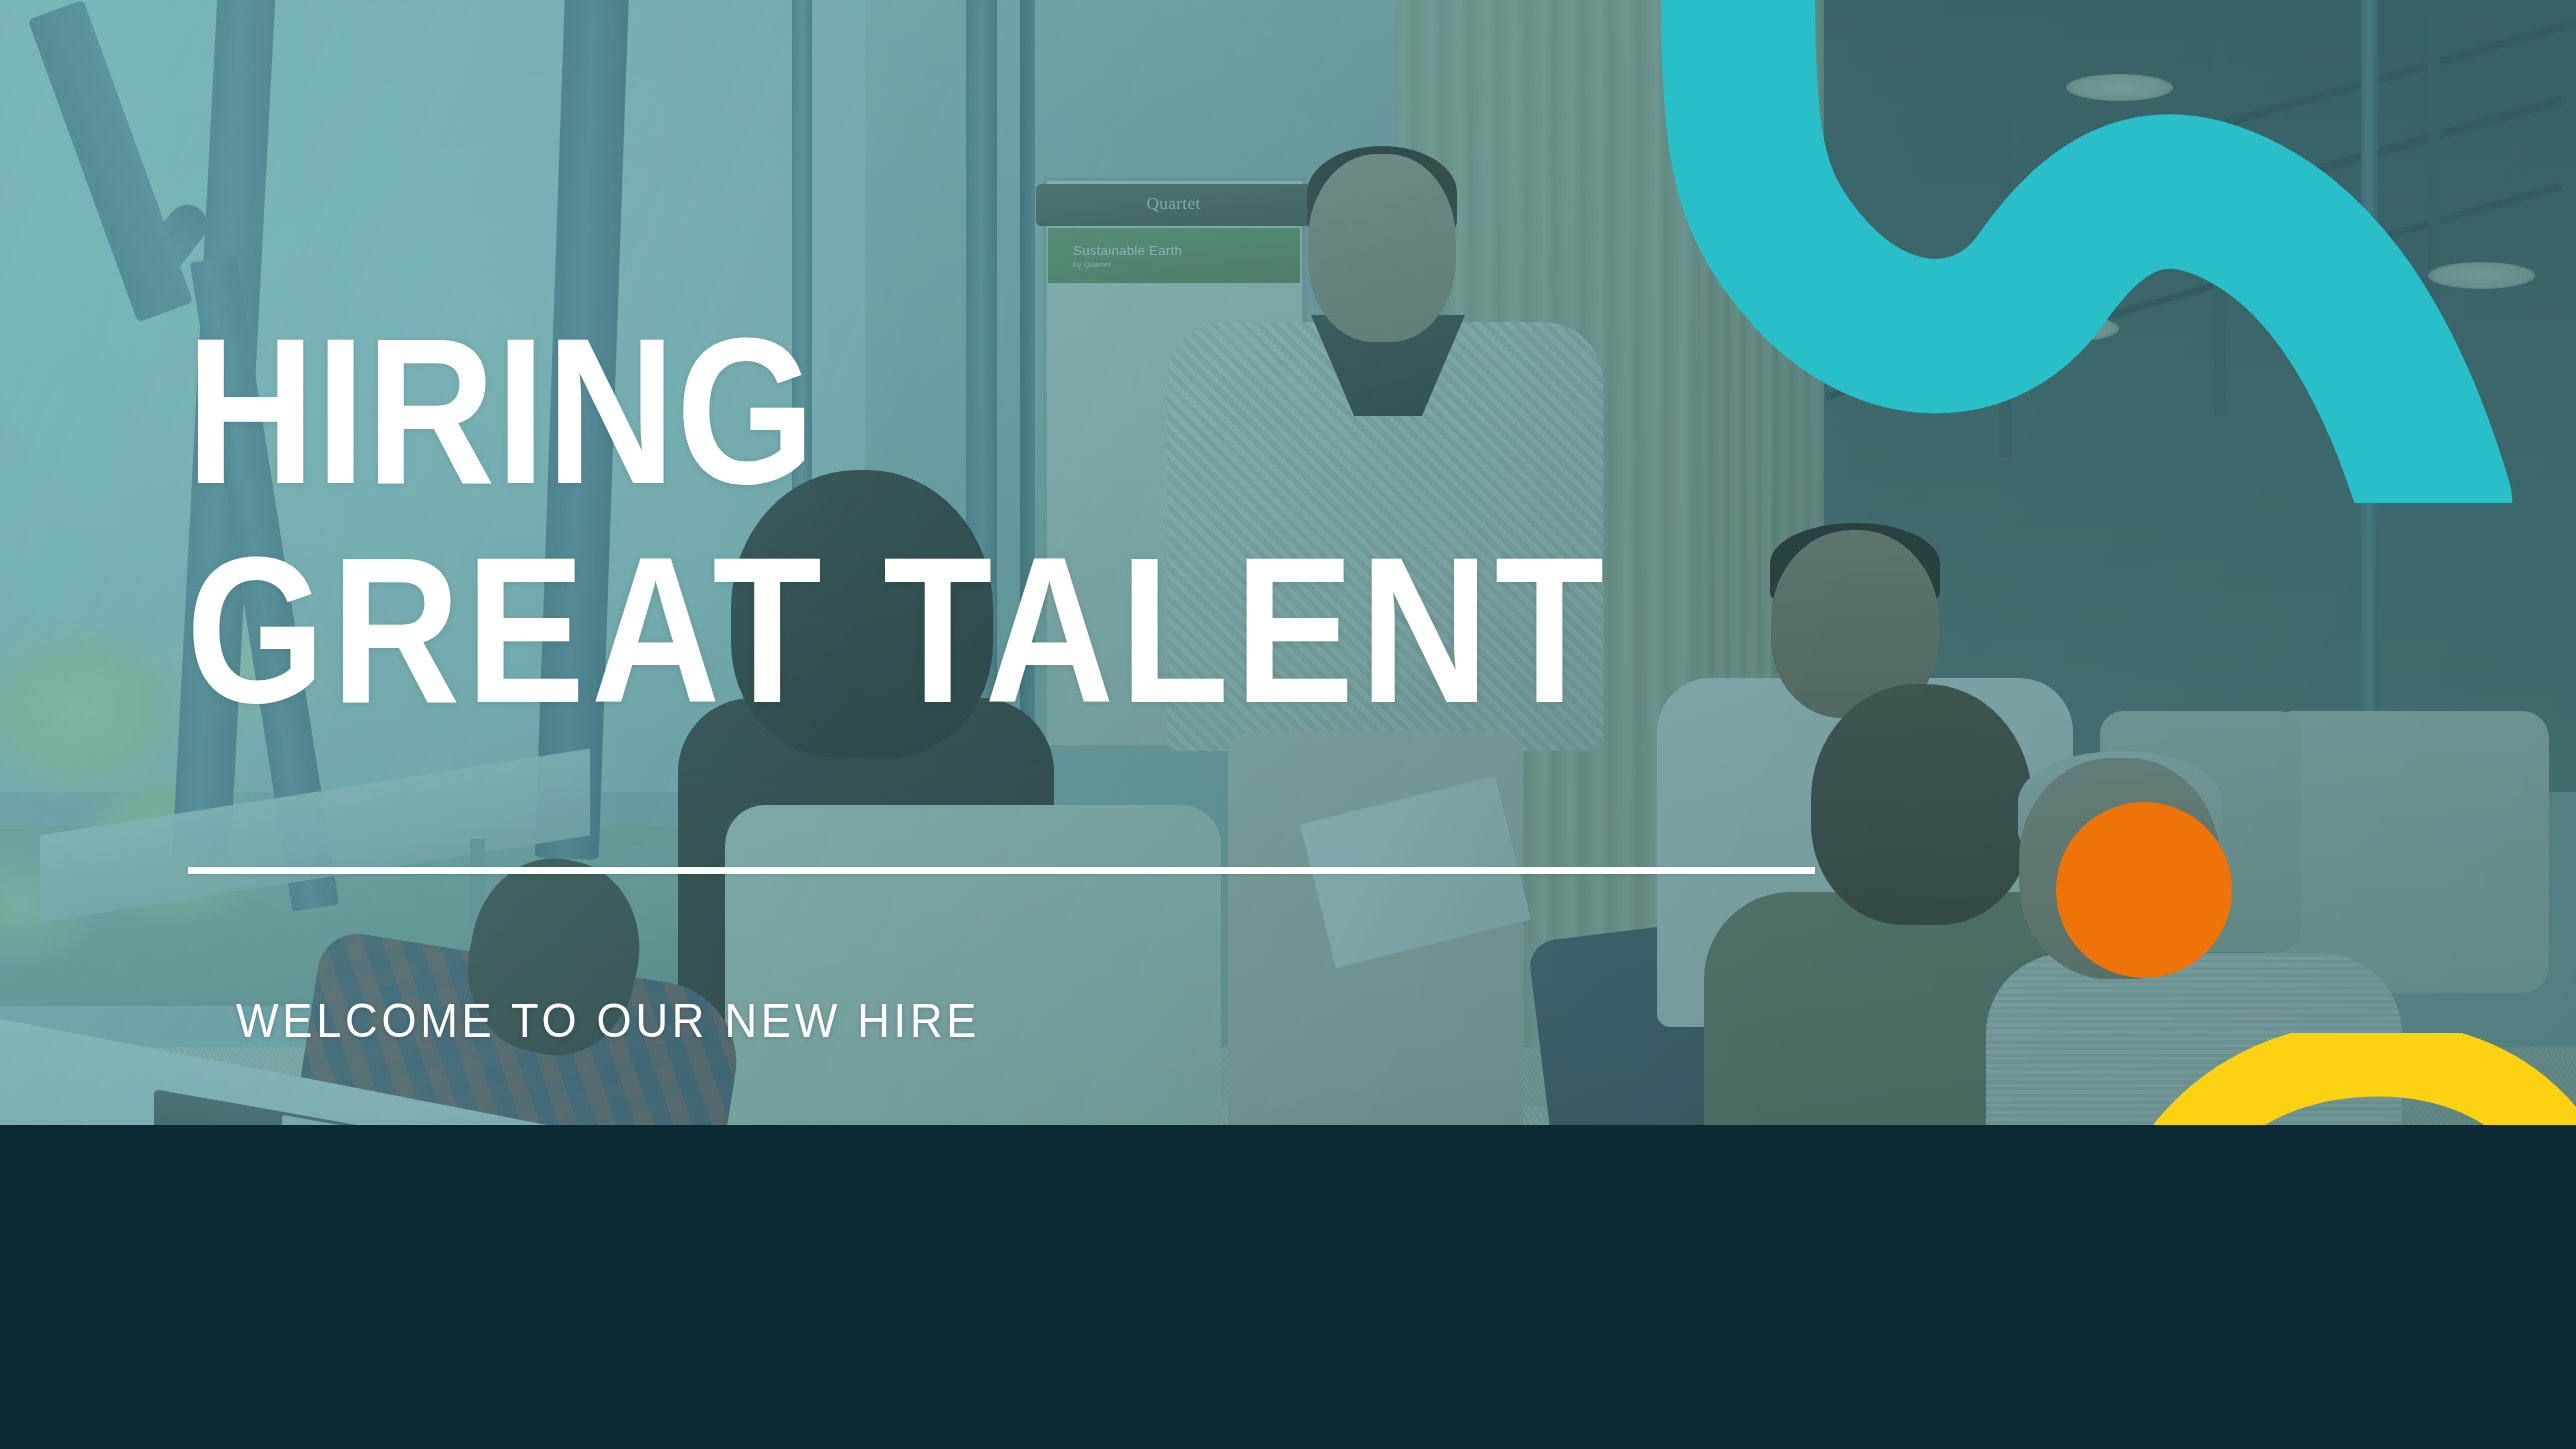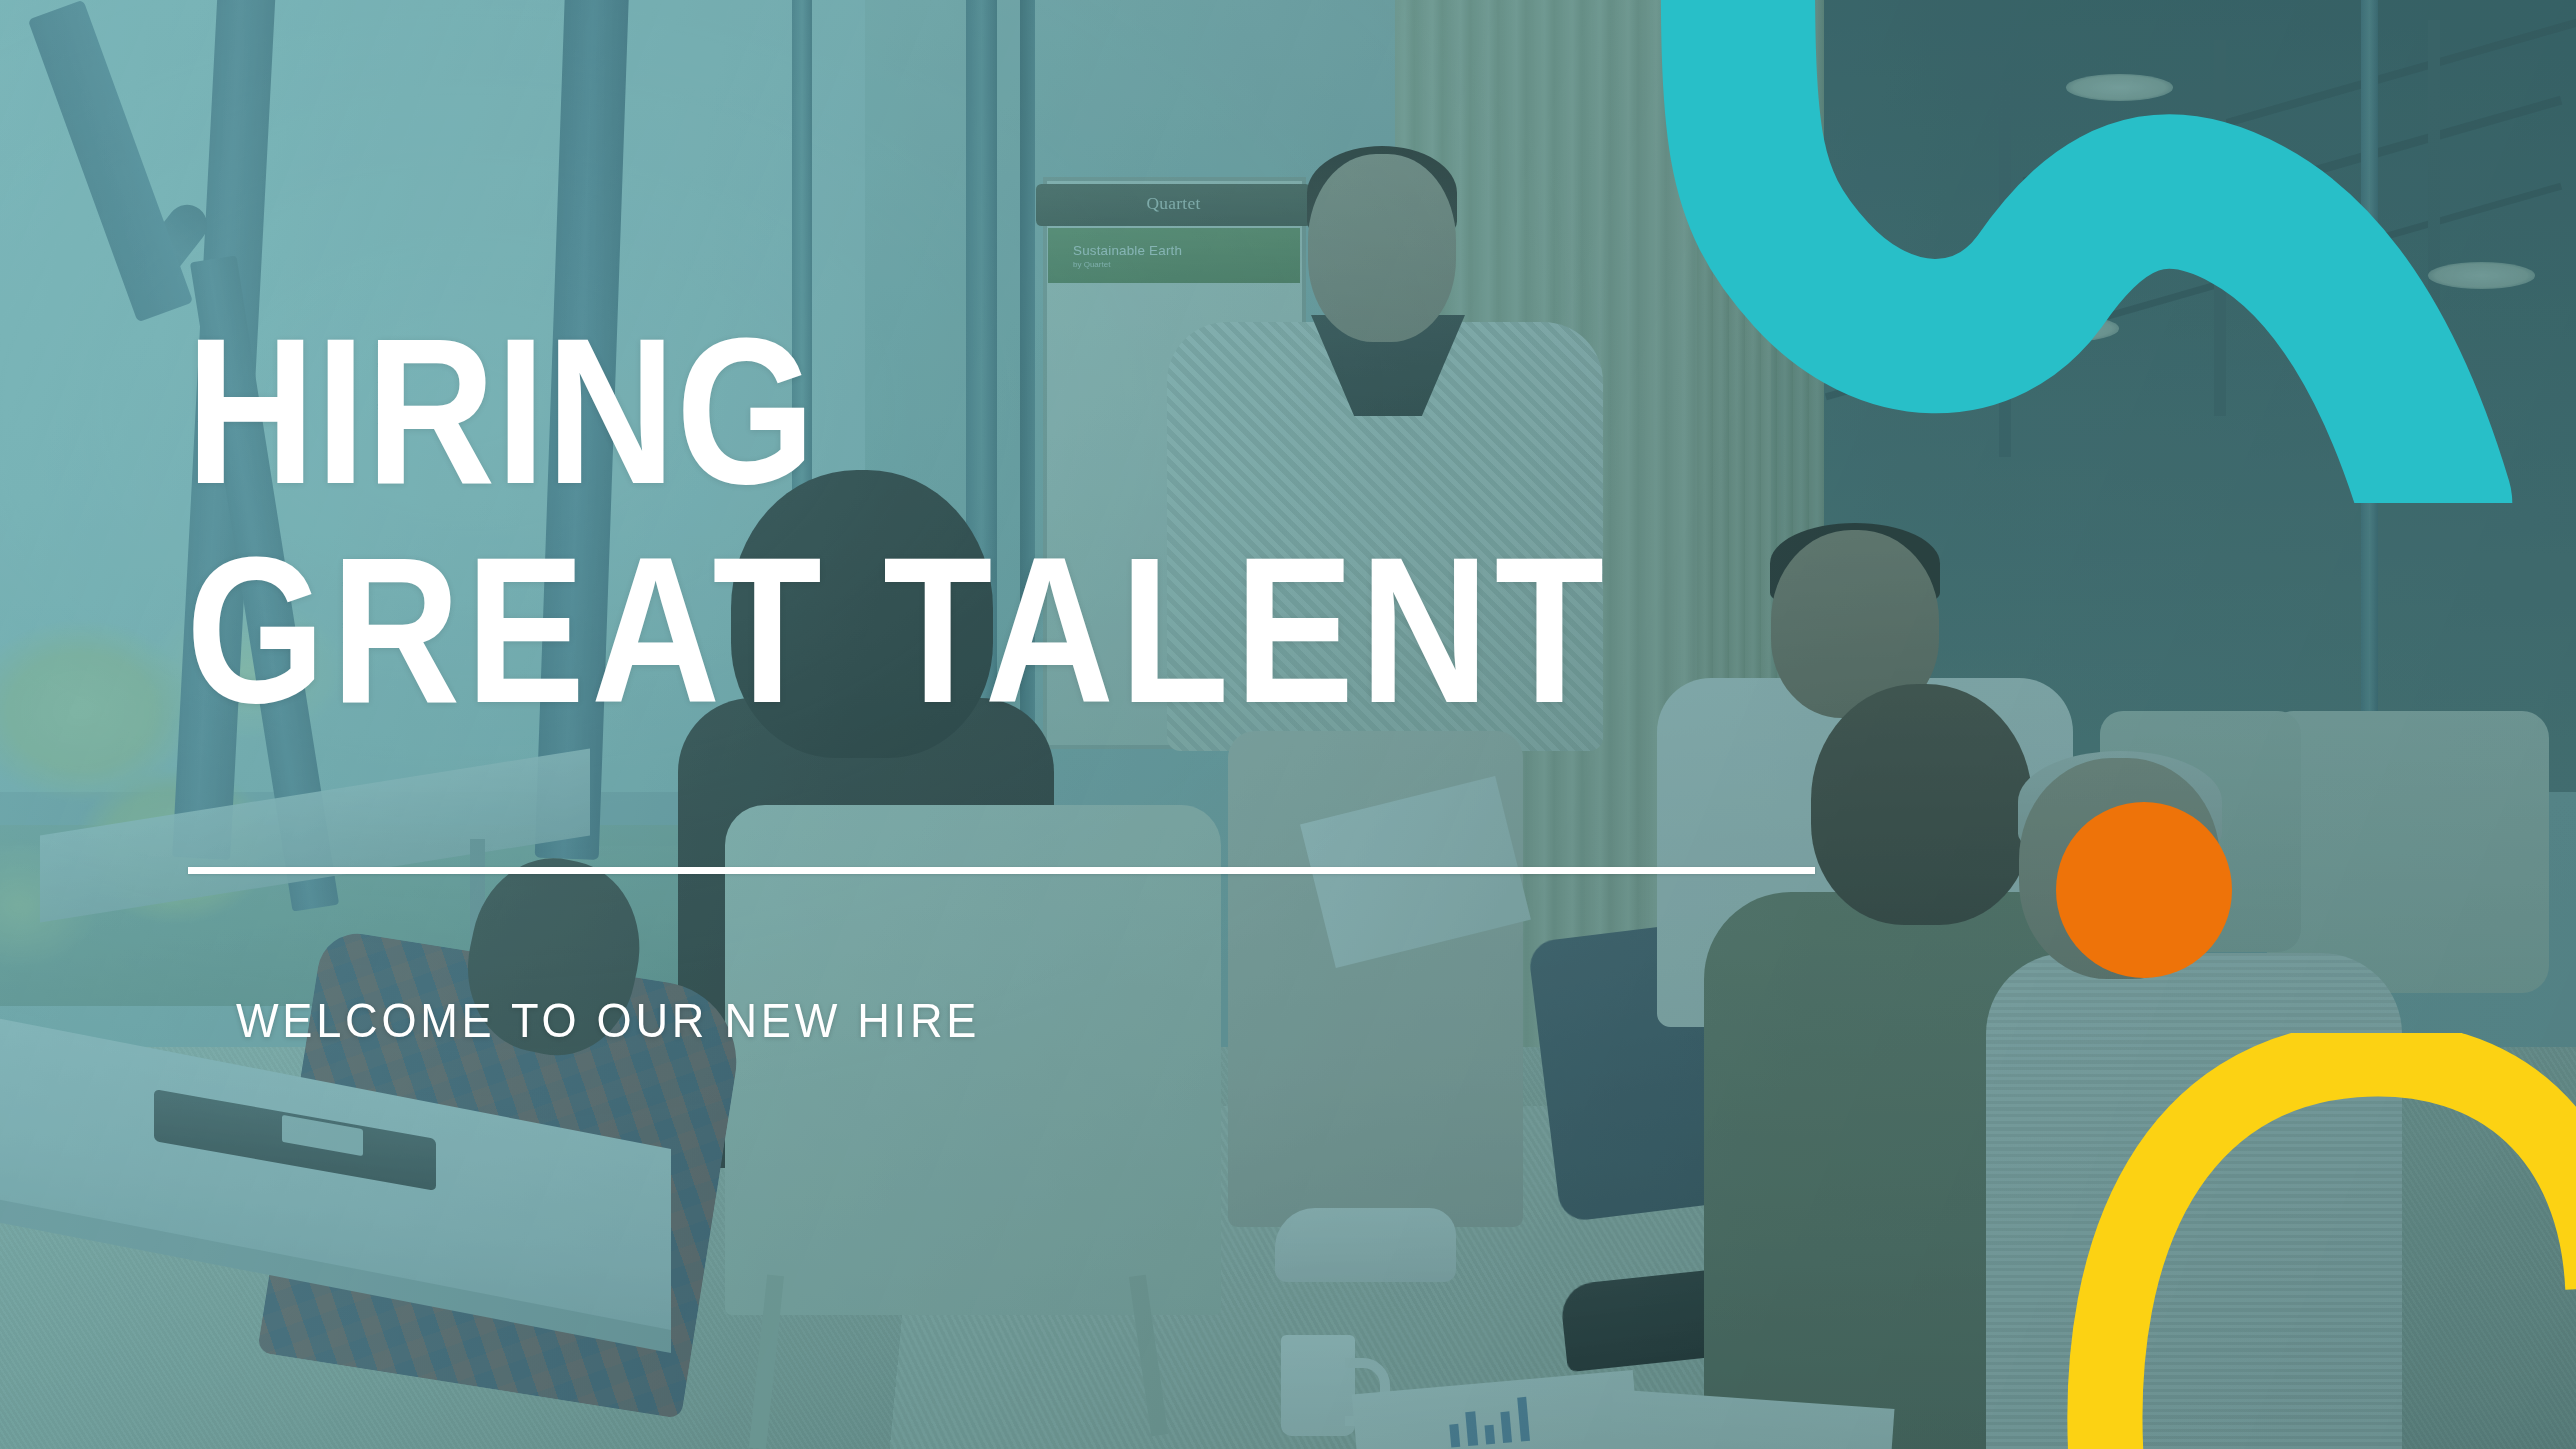--- a/index.html
+++ b/index.html
@@ -3,21 +3,21 @@
 <meta charset="utf-8">
 <style>
   html, body {
     margin: 0;
     padding: 0;
     background: #0b2a33;
   }
   #stage {
     position: relative;
     width: 2576px;
-    height: 1449px;
+    height: 1125px;
     overflow: hidden;
     font-family: "Liberation Sans", sans-serif;
     background: #0f766e;
   }
 
   
   .photo {
     position: absolute;
     inset: 0;
     overflow: hidden;

